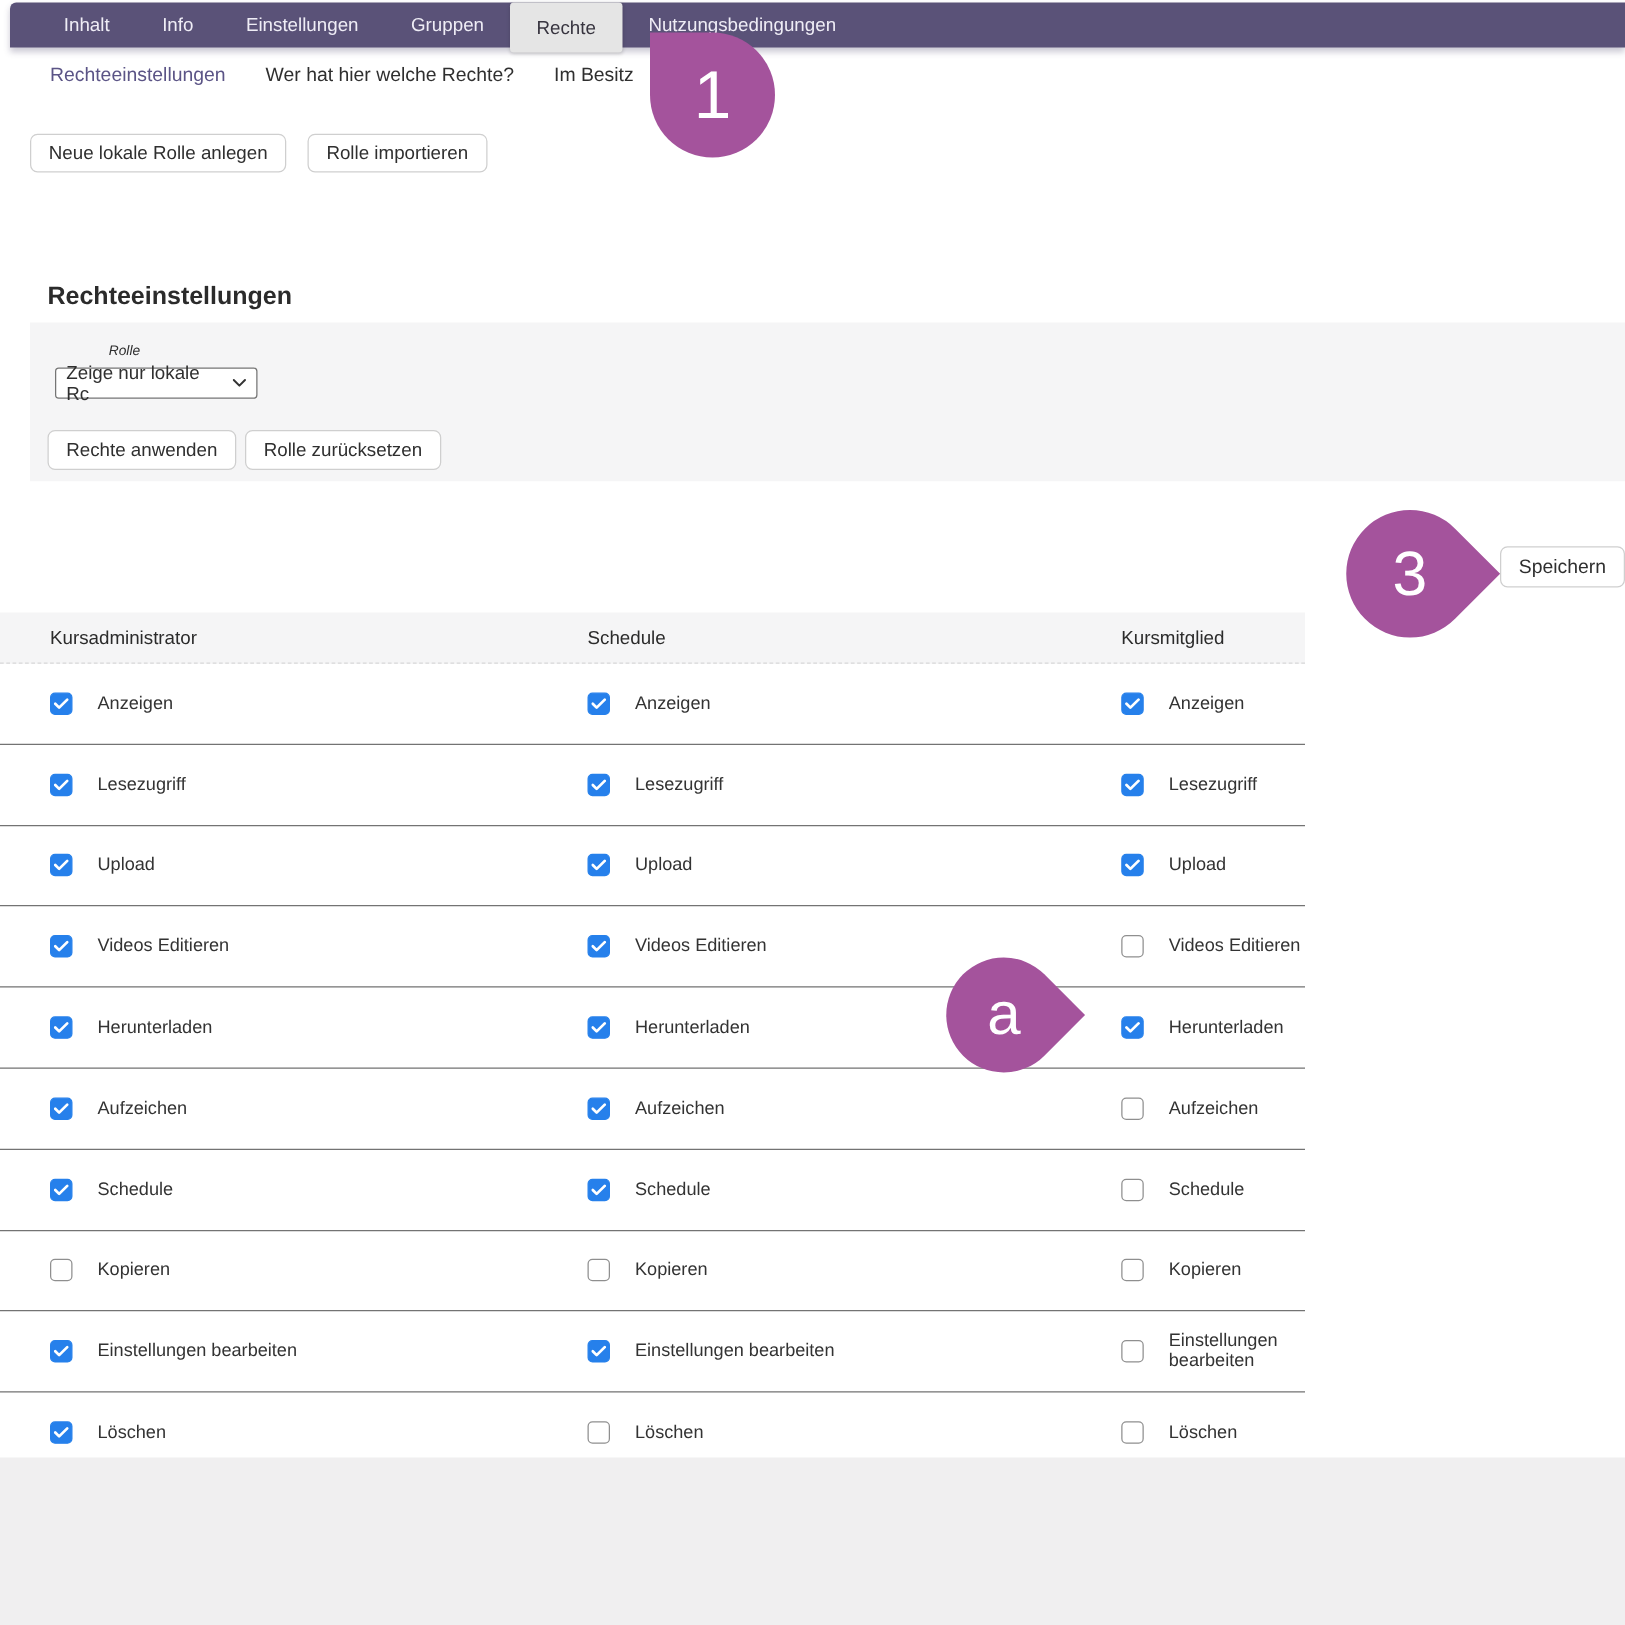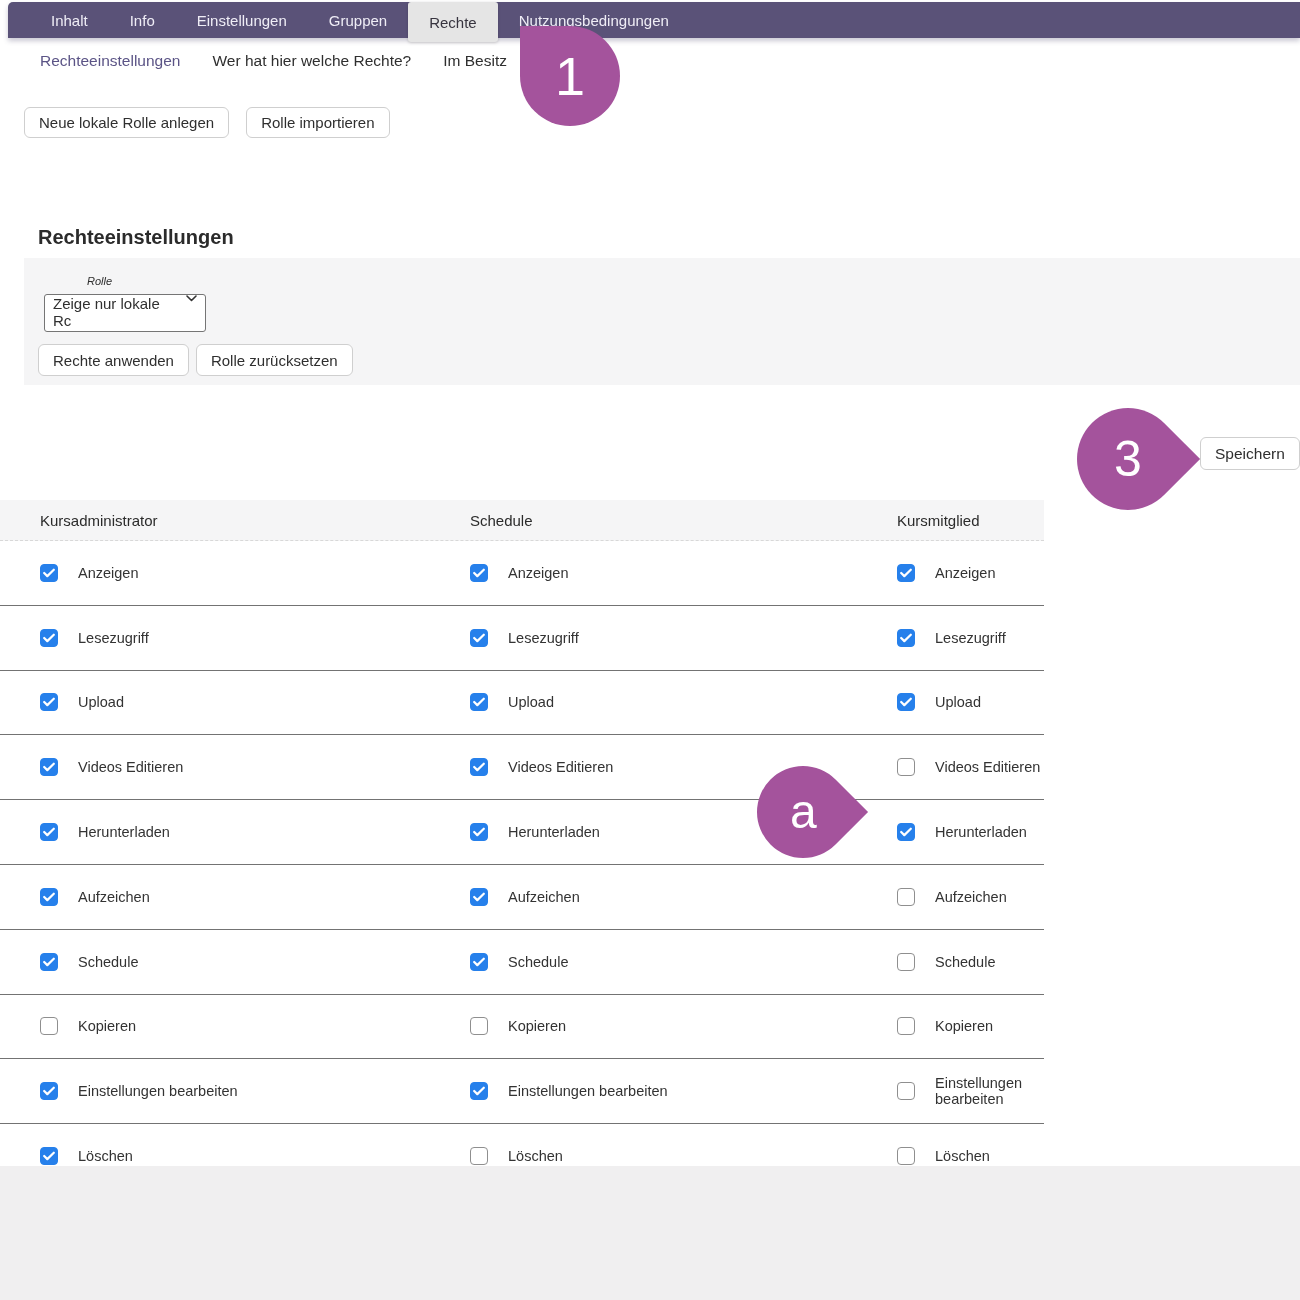--- a/index.html
+++ b/index.html
@@ -47,32 +47,32 @@
   .filter-panel{
     position:absolute;left:24px;top:258px;width:1276px;height:127px;
     background:#f5f5f6;
   }
   .filter-label{
     position:absolute;left:20px;top:17px;font-size:11px;font-style:italic;
     color:#2e2e2e;
     margin-left:43px;
   }
   .filter-select{
-    position:absolute;left:20px;top:36px;width:162px;height:38px;
+    position:absolute;left:20px;top:36px;width:162px;height:25px;
     background:#fff;border:1px solid #757575;border-radius:3px;
-    display:flex;align-items:flex-start;font-size:15px;padding:0 8px;
+    display:flex;align-items:center;font-size:15px;padding:0 8px;
     box-sizing:border-box;cursor:pointer;justify-content:space-between;
   }
   .filter-select .chev{display:flex;align-items:center;margin-left:6px;}
   .filter-buttons{position:absolute;left:14px;top:86px;display:flex;gap:7px;}
   .filter-buttons .btn{height:32px;}
   
   .save-btn{position:absolute;left:1200px;top:437px;height:33px;font-size:15.5px;z-index:2;}
   
-  .perm-table{position:absolute;left:0;top:500px;width:1044px;}
+  .perm-table{position:absolute;left:0;top:490px;width:1044px;}
   .perm-header{
     position:relative;height:40px;background:#f5f5f6;
     border-bottom:1px dashed #d8d8d8;
   }
   .perm-header .role-title{
     position:absolute;top:0;height:40px;display:flex;align-items:center;
     font-size:15px;color:#2b2b2b;
   }
   .perm-row{position:relative;height:63.8px;border-bottom:1px solid #737373;}
   .perm-cell{

